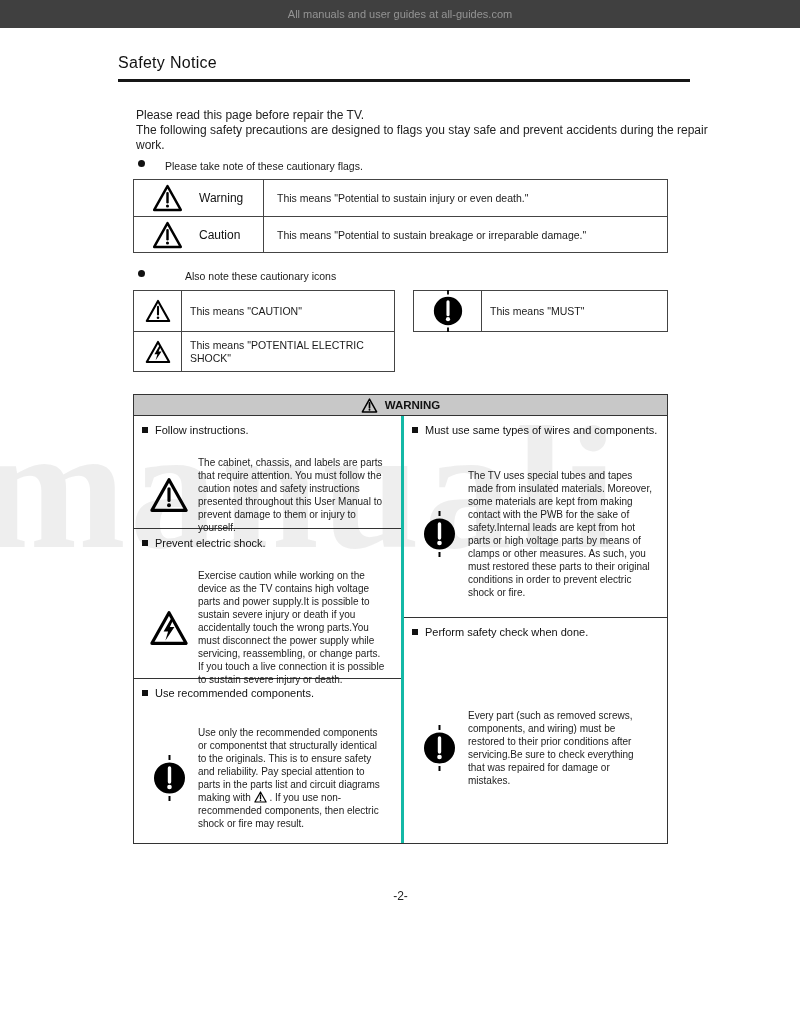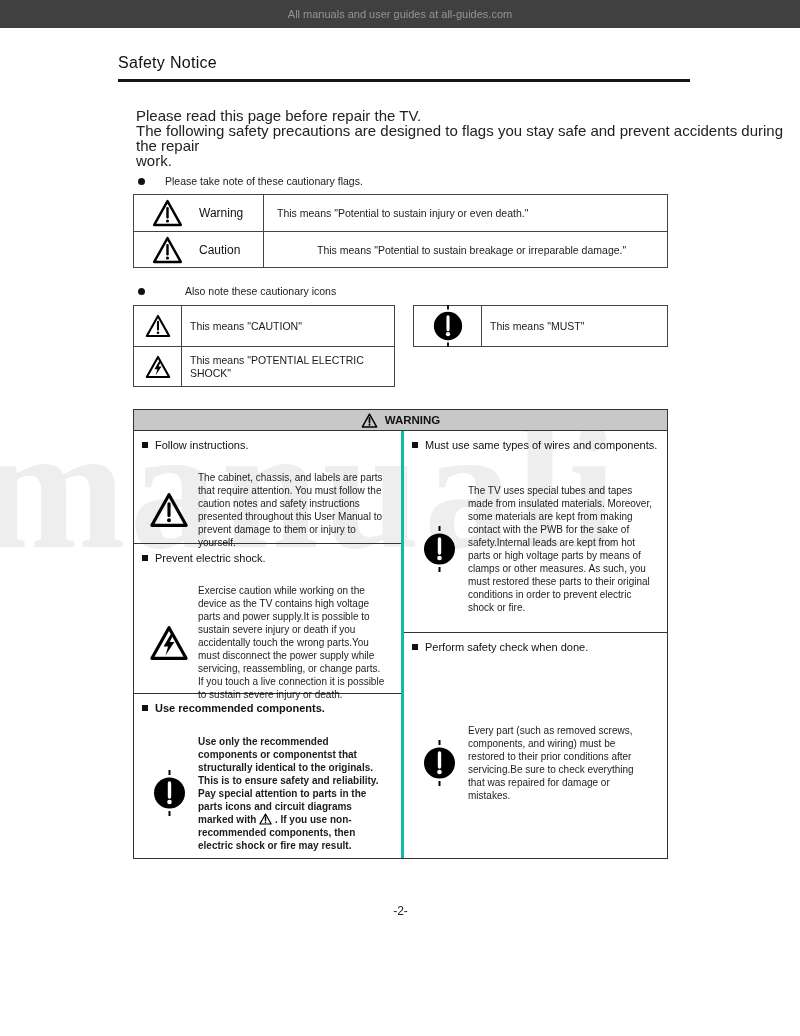--- a/index.html
+++ b/index.html
@@ -18,29 +18,29 @@
   .page { position:relative; padding:26px 0 0 118px; }
   .watermark {
     position:absolute; top:360px; left:-20px; z-index:0;
     font-family:"Liberation Serif", serif; font-weight:bold;
     font-size:175px; letter-spacing:4px; color:rgba(120,120,120,0.13);
     pointer-events:none; white-space:nowrap;
   }
   .content { position:relative; z-index:1; }
   .title { font-size:16px; font-weight:500; letter-spacing:0.3px; color:#111; }
   .title-rule { width:572px; height:3px; background:#161616; margin-top:7px; }
-  .intro { margin:26px 0 0 18px; font-size:15px; line-height:15px; color:#222; }
-  .bullet-row { margin:7px 0 0 20px; font-size:10.5px; display:flex; align-items:center; }
+  .intro { margin:26px 0 0 18px; font-size:12px; line-height:15px; color:#222; }
+  .bullet-row { margin:7px 0 0 20px; font-size:10.5px; display:flex; }
   .bullet-dot { width:7px; height:7px; border-radius:50%; background:#111; margin-right:20px; flex:0 0 auto; }
   .bullet-row.second { margin-top:17px;gap:20px; }
 
   
   .flags-table { width:535px; margin:7px 0 0 15px; border:1px solid #444; }
   .flags-row { display:flex; height:36px; }
-  .flags-row + .flags-row { border-top:1px solid #444;gap:40px; }
+  .flags-row + .flags-row { border-top:1px solid #444; }
   .flags-cell-left {
     width:130px; border-right:1px solid #444;
     display:flex; align-items:center; gap:16px; padding-left:18px;
   }
   .flags-label { font-size:12px; color:#111; }
   .flags-cell-text { flex:1; display:flex; align-items:center; padding-left:13px; font-size:10.5px; }
 
   
   .icon-tables { display:flex; margin:8px 0 0 15px; gap:18px; align-items:flex-start; }
   .icon-table-left { width:262px; border:1px solid #444; }
@@ -63,21 +63,21 @@
   .wcol-left { width:267px; }
   .wcol-right { flex:1; border-left:3px solid #14b8a6; }
   .wsec { padding:8px 6px 6px 6px; display:flex; flex-direction:column; }
   .wsec.bordered { border-bottom:1px solid #333; }
   .wsec-heading { display:flex; align-items:flex-start; gap:7px; font-size:11px; color:#111; padding-left:2px; }
   .sq { width:6px; height:6px; background:#111; margin-top:3px; flex:0 0 auto; }
   .wsec-body { flex:1; display:flex; align-items:center;margin-top:20px; }
   .wsec-icon { width:58px; flex:0 0 auto; display:flex; justify-content:center; }
   .wsec-text { flex:1; font-size:10px; line-height:13px; padding-right:8px; color:#1c1c1c; }
 
-  .sec-l1 { height:113px; } .sec-l2 { height:150px; } .sec-l3 { height:164px;font-weight:bold; }
+  .sec-l1 { height:113px; } .sec-l2 { height:150px; } .sec-l3 { height:164px; }
   .sec-r1 { height:202px; } .sec-r2 { height:225px; }
 
   .icon-md { width:31px; height:28px; }
   .icon-sm { width:26px; height:24px; }
   .icon-hdr { width:17px; height:15px; }
   .icon-lg { width:40px; height:36px; }
   .must-md { width:34px; height:42px; }
   .must-lg { width:37px; height:46px; }
   .inline-tri { width:13px; height:12px; vertical-align:-2px; }
 
@@ -233,21 +233,21 @@
               <div class="wsec-icon">
                 <svg class="must-lg" viewBox="0 0 36 46">
                   <path d="M18 0 L18 5" stroke="#000" stroke-width="2"></path>
                   <circle cx="18" cy="23" r="15.5" fill="#000"></circle>
                   <path d="M18 13 L18 27" stroke="#fff" stroke-width="3.4" stroke-linecap="round"></path>
                   <circle cx="18" cy="32" r="2.3" fill="#fff"></circle>
                   <path d="M18 41 L18 46" stroke="#000" stroke-width="2"></path>
                 </svg>
               </div>
               <div class="wsec-text">
-                <span>Use only the recommended components or componentst that structurally identical to the originals. This is to ensure safety and reliability. Pay special attention to parts in the parts icons and circuit diagrams marked with</span>
+                <span>Use only the recommended components or componentst that structurally identical to the originals. This is to ensure safety and reliability. Pay special attention to parts in the parts list and circuit diagrams making with</span>
                 <svg class="inline-tri" viewBox="0 0 44 40">
                   <path d="M22 3 L41 37 L3 37 Z" fill="none" stroke="#000" stroke-width="4" stroke-linejoin="round"></path>
                   <path d="M22 13 L22 26" stroke="#000" stroke-width="4.5" stroke-linecap="round"></path>
                   <circle cx="22" cy="31.5" r="2.6" fill="#000"></circle>
                 </svg>
                 <span>. If you use non-recommended components, then electric shock or fire may result.</span>
               </div>
             </div>
           </div>
         </div>

